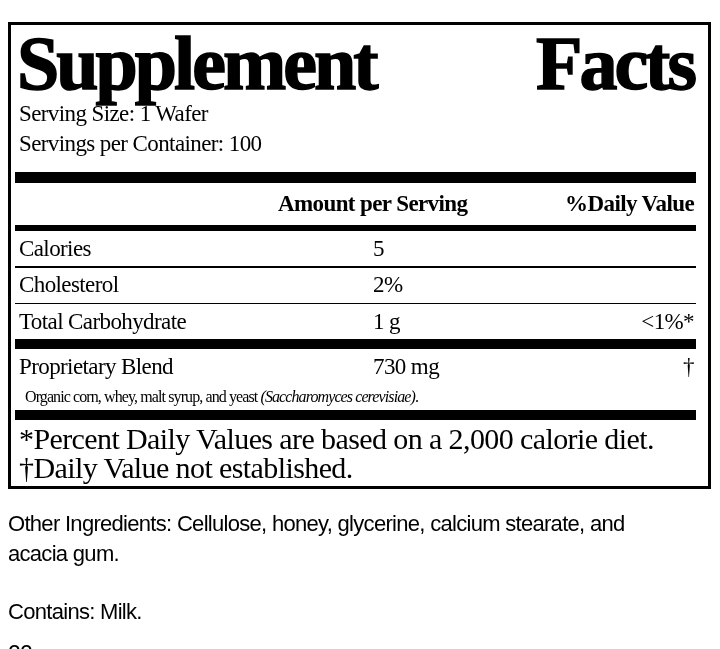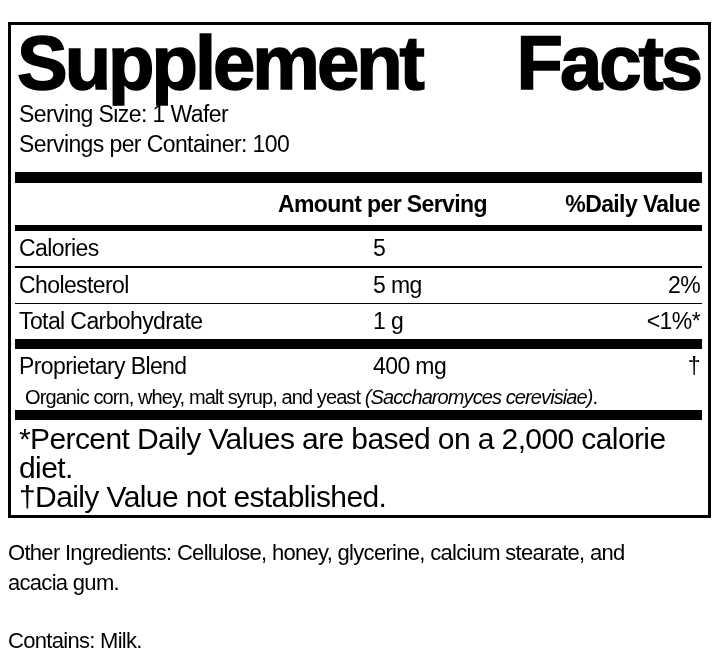--- a/index.html
+++ b/index.html
@@ -6,22 +6,23 @@
   html, body {
     width: 720px; height: 649px;
     background: #ffffff;
     color: #000000;
     font-family: "Liberation Sans", sans-serif;
     overflow: hidden;
   }
   .label-box {
     margin: 22px 9px 0 8px;
     border: 3px solid #000000;
-    padding: 2px 6px 4px 4px;
+    padding: 2px 12px 4px 4px;
     background: #ffffff;
+    font-family: Liberation Serif, serif;
   }
   .title-row {
     display: flex;
     justify-content: space-between;
     align-items: center;
     height: 72px;
     padding: 0 2px;
     font-size: 76px;
     font-weight: bold;
     letter-spacing: -3px;
@@ -54,21 +55,21 @@
     display: flex;
     align-items: center;
     height: 35px;
     font-size: 23px;
     letter-spacing: -0.6px;
   }
   .nutrient-row .n-name { width: 358px; padding-left: 4px; flex: 0 0 358px; }
   .nutrient-row .n-amount { flex: 1 1 auto; }
   .nutrient-row .n-dv { text-align: right; padding-right: 2px; white-space: nowrap; }
   .blend-desc {
-    font-size: 20px;
+    font-size: 16px;
     line-height: 26px;
     letter-spacing: -0.9px;
     padding-left: 10px;
     white-space: nowrap;
   }
   .blend-desc .species { font-style: italic; }
   .footnotes {
     margin-top: 4px;
     padding-left: 4px;
     font-size: 30px;
@@ -109,37 +110,36 @@
   <div class="nutrient-row">
     <span class="n-name">Calories</span>
     <span class="n-amount">5</span>
     <span class="n-dv"></span>
   </div>
 
   <div class="hr-thin"></div>
 
   <div class="nutrient-row">
     <span class="n-name">Cholesterol</span>
-    <span class="n-amount">5 mg</span>
     <span class="n-dv">2%</span>
   </div>
 
   <div class="hr-thin"></div>
 
   <div class="nutrient-row">
     <span class="n-name">Total Carbohydrate</span>
     <span class="n-amount">1 g</span>
     <span class="n-dv">&lt;1%*</span>
   </div>
 
   <div class="bar bar-section"></div>
 
   <div class="nutrient-row">
     <span class="n-name">Proprietary Blend</span>
-    <span class="n-amount">400 mg</span>
+    <span class="n-amount">730 mg</span>
     <span class="n-dv">†</span>
   </div>
 
   <div class="blend-desc">
     <span>Organic corn, whey, malt syrup, and yeast </span><span class="species">(Saccharomyces cerevisiae)</span><span>.</span>
   </div>
 
   <div class="bar bar-section"></div>
 
   <div class="footnotes">

